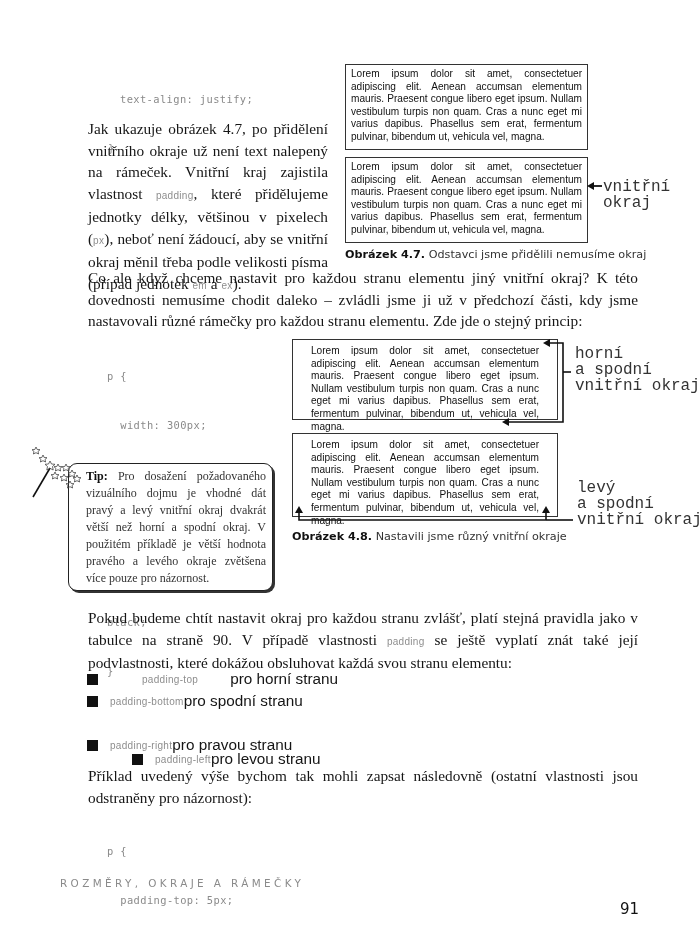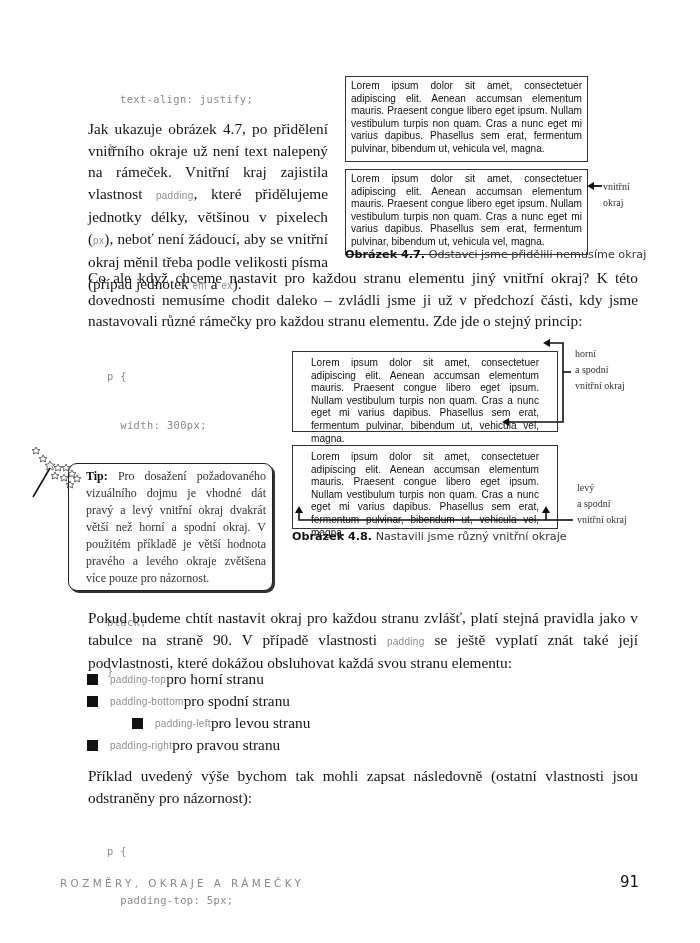--- a/index.html
+++ b/index.html
@@ -2,33 +2,33 @@
 <html><head>
   <meta charset="utf-8">
   <style>
     html, body { margin: 0; padding: 0; background: #ffffff; }
     body { width: 700px; height: 943px; position: relative; overflow: hidden; color: #111; }
     .abs { position: absolute; }
     .body-text { font-family: "Liberation Serif", serif; font-size: 15.3px; line-height: 21.5px; color: #151515; text-align: justify; }
     .code { font-family: "DejaVu Sans Mono", "Liberation Mono", monospace; font-size: 10.4px; line-height: 16.4px; color: #8a8a8a; white-space: pre; letter-spacing: 0.4px; }
     .code .hl { color: #222; font-weight: bold; }
     .inline-code { font-family: Liberation Sans, sans-serif; font-size: 10px; color: #8e8e8e; letter-spacing: 0.3px; }
-    .lorem-box { position: absolute; border: 1.4px solid #333; background: #fff; box-sizing: border-box; margin-top: 12px; }
+    .lorem-box { position: absolute; border: 1.4px solid #333; background: #fff; box-sizing: border-box; }
     .lorem-text { font-family: "Liberation Sans", sans-serif; font-size: 10.1px; line-height: 12.6px; color: #111; text-align: justify; text-align-last: left; }
     .caption { position: absolute; font-family: "DejaVu Sans", "Liberation Sans", sans-serif; font-size: 11.2px; color: #333; white-space: nowrap; }
     .caption b { color: #111; }
-    .annot { position: absolute; font-family: Liberation Serif, serif; font-size: 10px; line-height: 16px; color: #333; white-space: nowrap; }
+    .annot { position: absolute; font-family: Liberation Mono, monospace; font-size: 16px; line-height: 16px; color: #333; white-space: nowrap; }
     .tip-box { position: absolute; left: 68px; top: 463px; width: 205px; height: 128px; border: 1.3px solid #222; border-radius: 9px; box-sizing: border-box; box-shadow: 2px 2px 0 #333; background: #fff; }
     .tip-text { position: absolute; left: 86px; top: 468px; width: 180px; font-family: Liberation Serif, serif; font-size: 12px; line-height: 17px; color: #333; text-align: justify; }
     .tip-text b { color: #111; }
     .bullet-row { position: absolute; left: 87px; height: 22px; display: flex; align-items: center; }
     .bullet-sq { width: 11px; height: 11px; background: #111; margin-right: 12px; }
-    .bullet-text { font-family: Liberation Serif, serif; font-size: 15.3px; color: #151515; white-space: nowrap; }
+    .bullet-text { font-family: Liberation Sans, sans-serif; font-size: 15.3px; color: #151515; white-space: nowrap; }
     .footer-left { position: absolute; left: 60px; top: 877px; font-family: "DejaVu Sans", "Liberation Sans", sans-serif; font-size: 10.4px; letter-spacing: 3.4px; color: #8a8a8a; }
-    .footer-page { position: absolute; left: 620px; top: 873px; font-family: "DejaVu Sans", "Liberation Sans", sans-serif; font-size: 15px; color: #111; }
+    .footer-page { position: absolute; left: 620px; top: 900px; font-family: "DejaVu Sans", "Liberation Sans", sans-serif; font-size: 15px; color: #111; }
     svg.overlay { position: absolute; left: 0; top: 0; pointer-events: none; }
   </style>
 </head>
 <body>
 
 <div class="abs code" style="left:108px; top:58px;">
   <div style="padding-left:12px;">text-align: justify;</div>
   <div>}</div>
 </div>
 
@@ -123,31 +123,31 @@
       <polygon points="77,475 78.2,477.5 81,477.7 79,479.5 79.6,482 77,480.7 74.4,482 75,479.5 73,477.7 75.8,477.5"></polygon>
       <polygon points="70,481 71.2,483.5 74,483.7 72,485.5 72.6,488 70,486.7 67.4,488 68,485.5 66,483.7 68.8,483.5"></polygon>
     </g>
   </g>
 </svg>
 
 <div class="abs body-text" style="left:88px; top:607px; width:550px;">
   <span>Pokud budeme chtít nastavit okraj pro každou stranu zvlášť, platí stejná pravidla jako v tabulce na straně 90. V případě vlastnosti </span><span class="inline-code">padding</span><span> se ještě vyplatí znát také její podvlastnosti, které dokážou obsluhovat každá svou stranu elementu:</span>
 </div>
 
-<div class="bullet-row" style="top:668px;">
+<div class="bullet-row" style="top:668px;gap:32px;">
   <div class="bullet-sq"></div>
   <span class="inline-code">padding-top</span>
     <span class="bullet-text"> pro horní stranu</span>
 </div>
 <div class="bullet-row" style="top:690px;">
   <div class="bullet-sq"></div>
   <span class="inline-code">padding-bottom</span>
     <span class="bullet-text"> pro spodní stranu</span>
 </div>
-<div class="bullet-row" style="top:712px;padding-left:45px;">
+<div class="bullet-row" style="top:748px;padding-left:45px;">
   <div class="bullet-sq"></div>
   <span class="inline-code">padding-left</span>
     <span class="bullet-text"> pro levou stranu</span>
 </div>
 <div class="bullet-row" style="top:734px;">
   <div class="bullet-sq"></div>
   <span class="inline-code">padding-right</span>
     <span class="bullet-text"> pro pravou stranu</span>
 </div>
 

